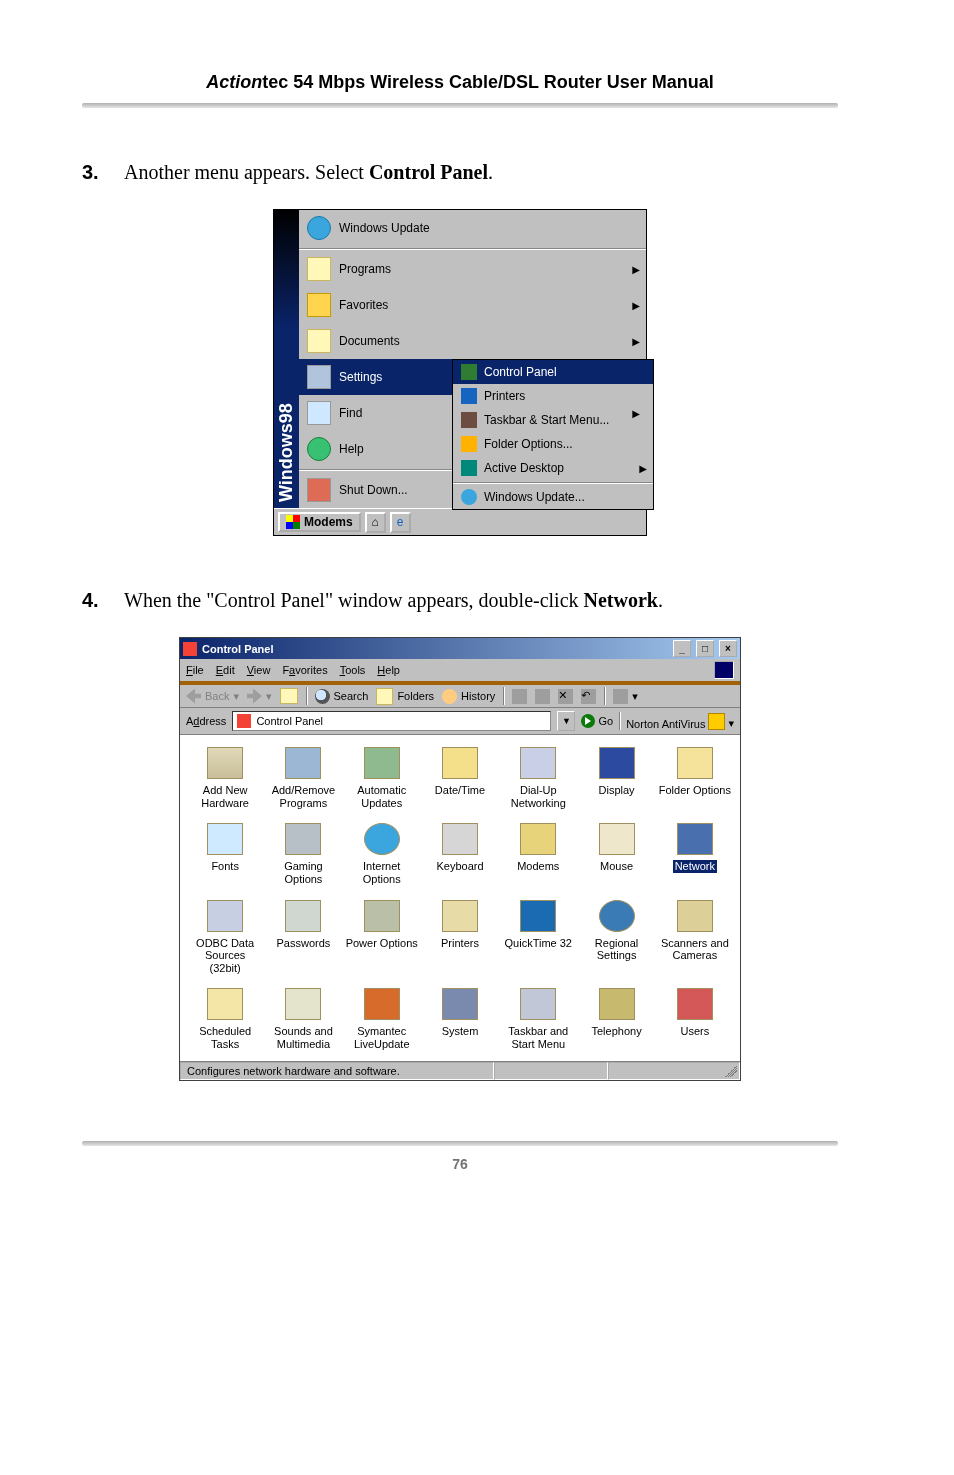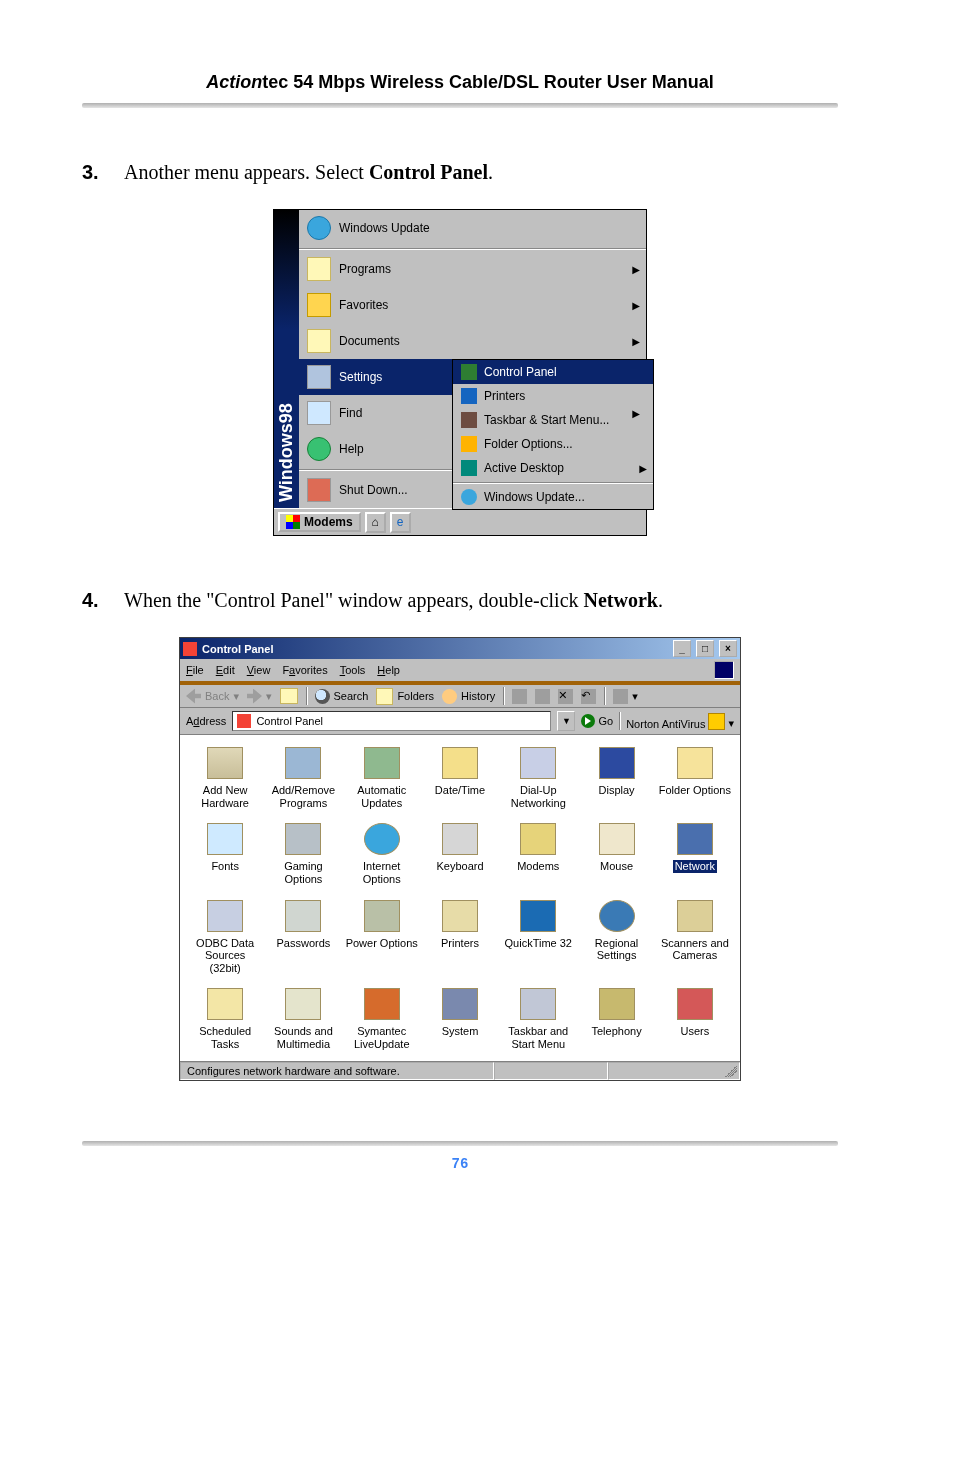--- a/index.html
+++ b/index.html
@@ -45,24 +45,24 @@
   }
   .step-num {
     font-family: Arial, Helvetica, sans-serif;
     font-weight: bold;
     width: 42px;
   }
   .step-text { flex:1; font-family: 'Minion Pro', Georgia, serif; }
   .step-text .bold { font-weight: bold; }
   .page-number {
     text-align:center;
-    font-family: Liberation Mono, monospace;
+    font-family: Liberation Sans, sans-serif;
     font-weight:bold;
     font-size:14px;
-    color:#3b82f6;
+    color:#737373;
   }
   
   .startmenu-shot {
     width: 372px;
     margin: 0 auto 50px auto;
     border:1px solid #000;
     background:#000;
     font-family: Tahoma, Arial, sans-serif;
     font-size:12px;
     color:#000;

